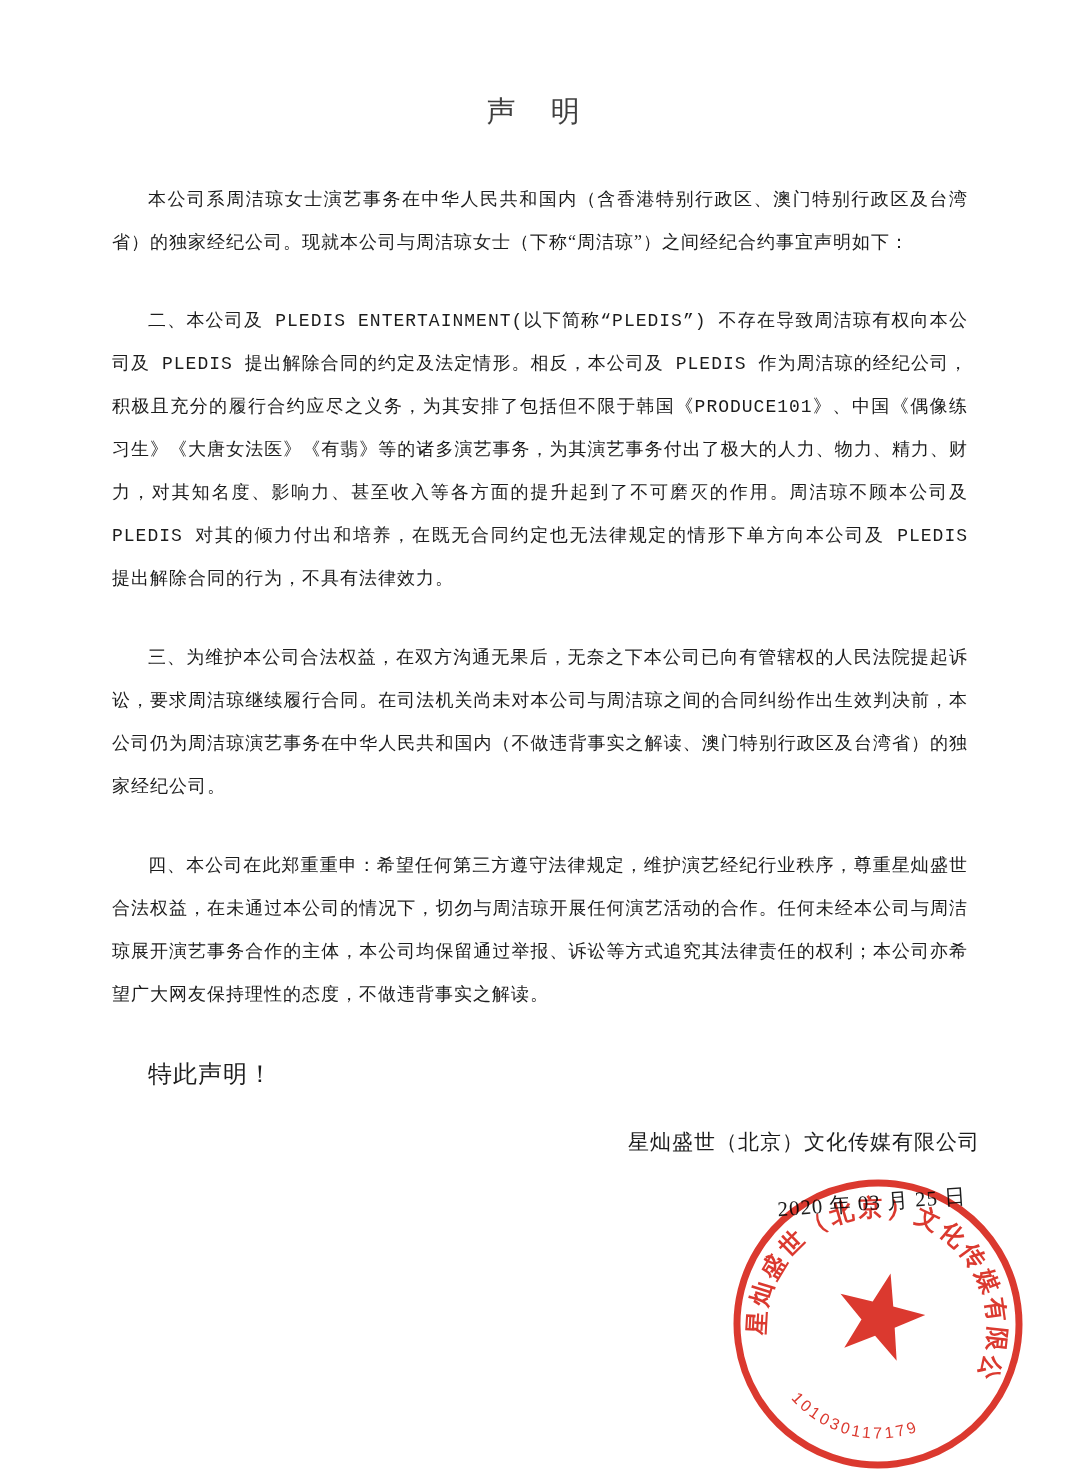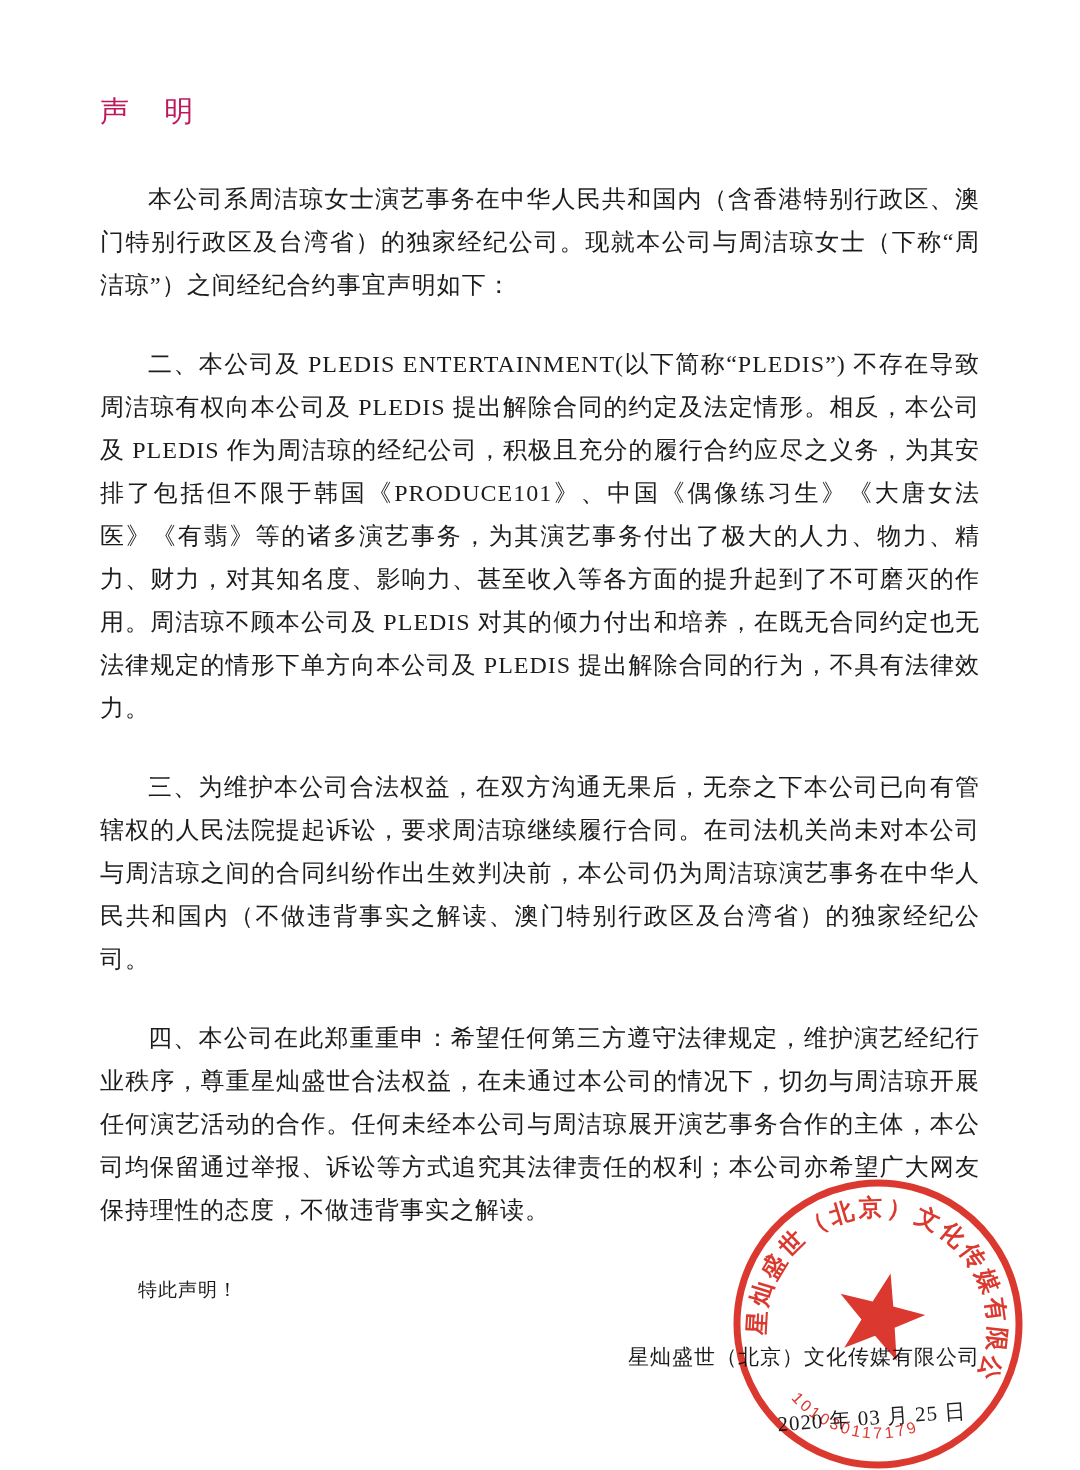--- a/index.html
+++ b/index.html
@@ -13,40 +13,41 @@
     height: 1470px;
     background: #ffffff;
     font-family: "Liberation Serif", "DejaVu Serif", serif;
     color: #1c1c1c;
     overflow: hidden;
   }
   .content {
     padding: 0 100px;
   }
   .doc-title {
-    text-align: left;
+    text-align: center;
     font-size: 29px;
     font-weight: 400;
     letter-spacing: 14px;
     margin: 92px 0 46px 0;
-    color: #be185d;
+    color: #404040;
   }
   .para {
-    font-size: 24px;
+    font-size: 18px;
     line-height: 43px;
     letter-spacing: 1px;
     text-align: justify;
     text-indent: 2em;
-    margin: 0;
+    margin: 12px;
   }
   .para.gap {
     margin-top: 36px;
+    font-family: Liberation Mono, monospace;
   }
   .closing {
-    font-size: 19px;
+    font-size: 24px;
     line-height: 43px;
     letter-spacing: 1px;
     text-indent: 2em;
     margin-top: 36px;
     font-family: Liberation Serif, serif;
   }
   .signature-row {
     text-align: right;
     font-size: 21px;
     letter-spacing: 1px;

